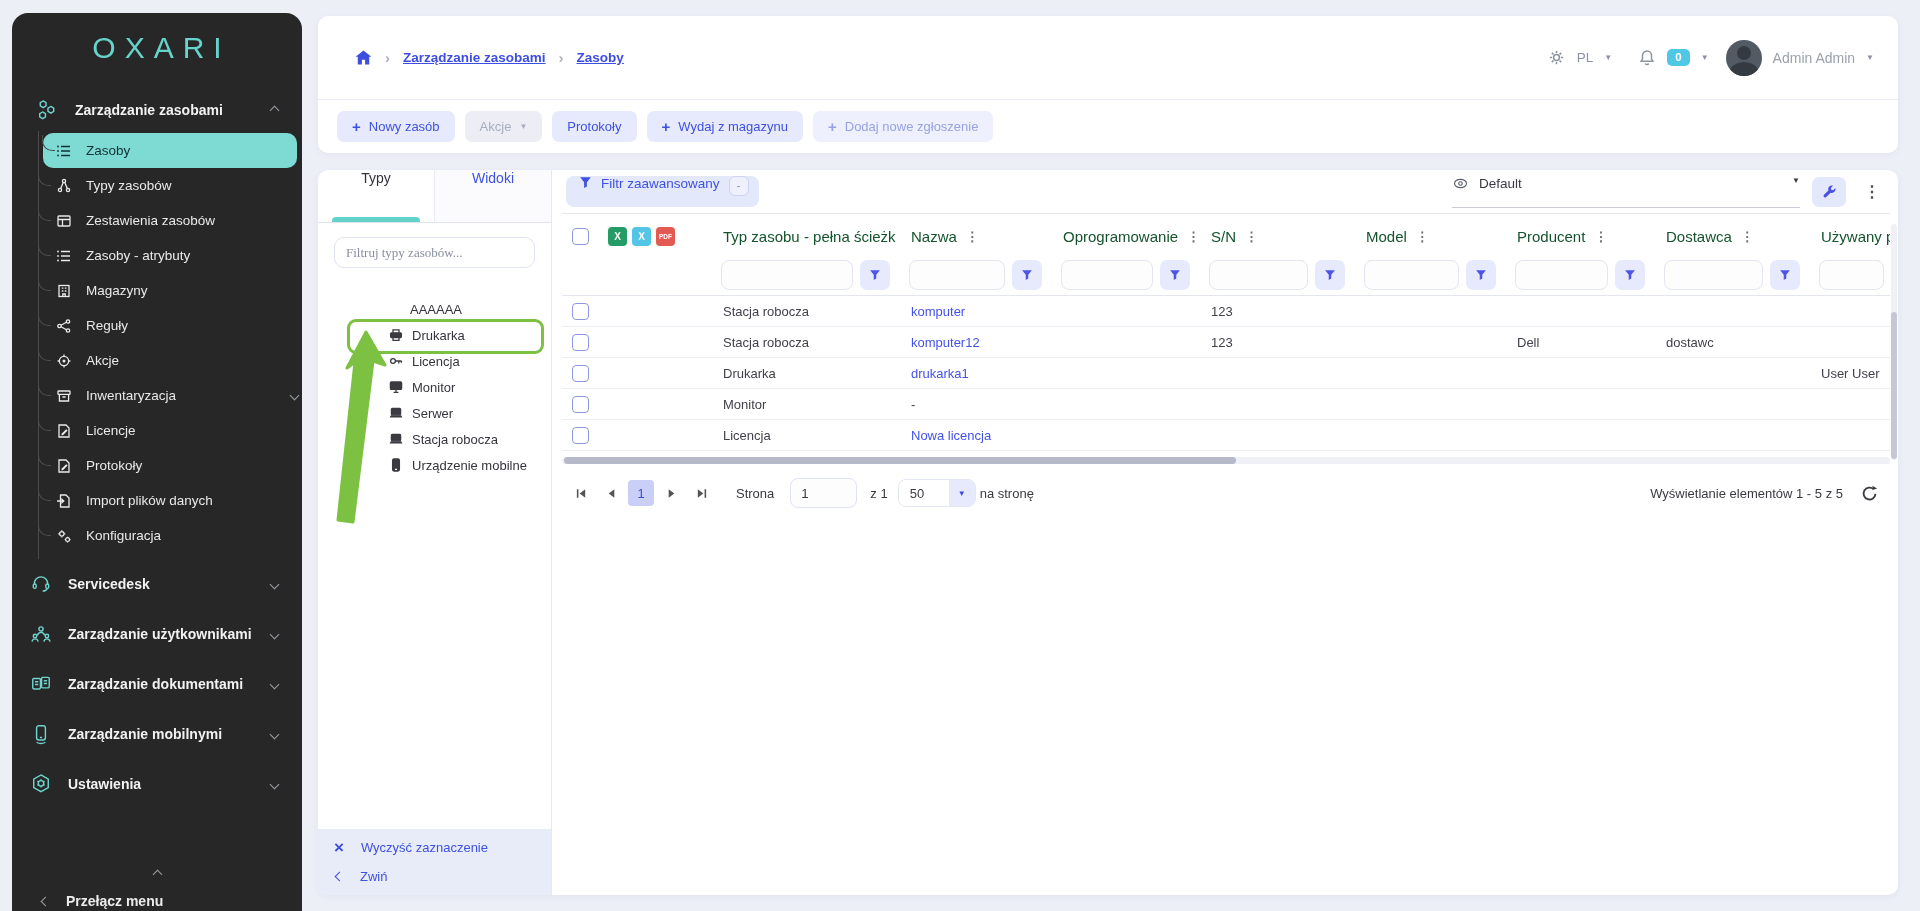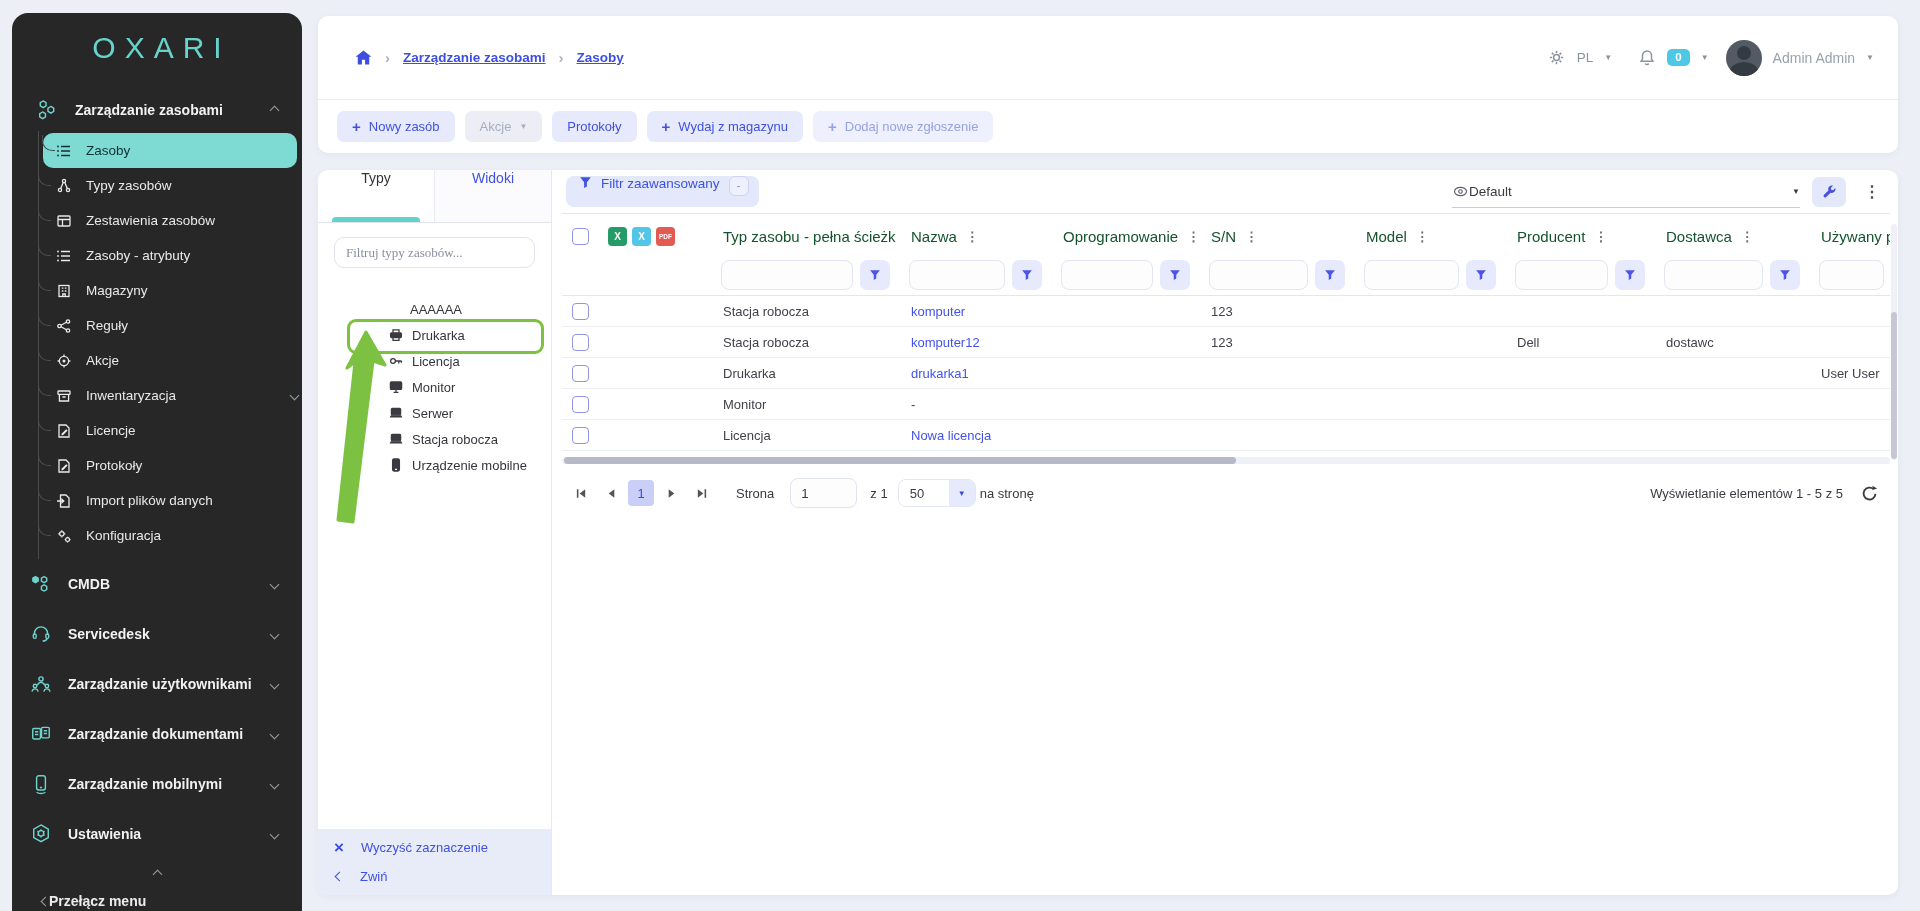--- a/index.html
+++ b/index.html
@@ -19,21 +19,21 @@
 .subnav{margin-left:26px;border-left:1px solid #4b4b4b;padding:2px 0 6px}
 .subitem{position:relative;height:35px;display:flex;align-items:center;gap:14px;padding-left:17px;font-size:13.5px;color:#e9e9e9;cursor:pointer}
 .subitem::before{content:'';position:absolute;left:-1px;top:2px;width:12px;height:15px;border-left:1px solid #4b4b4b;border-bottom:1px solid #4b4b4b;border-bottom-left-radius:10px}
 .subitem .si{color:#eaeaea;flex:none;width:16px}
 .subitem.active{background:#7edbd4;border-radius:10px;margin:0 5px 0 4px;padding-left:13px;color:#123136}
 .subitem.active .si{color:#123136}
 .section{display:flex;align-items:center;gap:16px;height:50px;padding:0 20px 0 18px;cursor:pointer}
 .section .si{color:#6ed4cd;flex:none;width:22px}
 .grp .si{color:#6ed4cd;flex:none;width:24px}
 .scrollup{position:absolute;top:858px;left:0;right:0;display:flex;justify-content:center}
-.toggle{position:absolute;top:880px;left:0;right:0;display:flex;align-items:center;padding-left:30px;font-weight:700;font-size:14px}
+.toggle{position:absolute;top:880px;left:0;right:0;display:flex;align-items:center;gap:17px;padding-left:30px;font-weight:700;font-size:14px}
 
 .main{position:absolute;left:318px;top:16px;width:1580px}
 .hcard{height:137px;background:#fff;border-radius:10px;box-shadow:0 2px 6px rgba(60,70,130,.06)}
 .bc-row{display:flex;align-items:center;height:83px;padding:0 24px 0 37px;gap:10px}
 .bc-sep{color:#b0b4c4;font-size:15px;font-weight:700;padding:0 3px}
 .bc-link{color:#3d4ee0;font-weight:700;font-size:13.5px;text-decoration:underline;cursor:pointer}
 .hr-right{margin-left:auto;display:flex;align-items:center;gap:11px;color:#8b92a0}
 .lang{font-size:13.5px;color:#8b92a0}
 .caret{font-size:8px;color:#8b92a0}
 .badge{background:#4ec8e4;color:#fff;font-size:11.5px;font-weight:700;border-radius:5px;padding:2px 8px;line-height:13px}
@@ -69,21 +69,21 @@
 .tfoot{position:absolute;left:0;right:0;bottom:0;height:66px;background:#e8ebf8;padding:4px 0}
 .tfoot-row{display:flex;align-items:center;gap:17px;height:29px;padding-left:16px;color:#3f51e0;font-size:13px;cursor:pointer}
 .xmark{font-size:17px;font-weight:700;color:#3d4ee0;line-height:1}
 .chev.blue{border-color:#3d4ee0}
 
 .garea{flex:1;min-width:0;padding:0 8px 0 10px;position:relative;overflow:hidden}
 .gtoolbar{display:flex;align-items:center;height:44px;border-bottom:1px solid #e4e6f0;padding:0 4px}
 .adv-btn{display:flex;gap:9px;height:31px;padding:0 10px 0 13px;border-radius:8px;background:#e4e8fb;color:#3f51e0;font-size:13.5px;font-weight:500;border:none;cursor:pointer;font-family:inherit}
 .adv-badge{width:20px;height:20px;border:1px solid #ccd3f3;background:#eef1fc;border-radius:6px;color:#8f9bd9;display:flex;align-items:center;justify-content:center;font-size:12px}
 .gt-right{margin-left:auto;display:flex;align-items:center;gap:12px}
-.view-sel{display:flex;align-items:center;width:348px;height:32px;border-bottom:1px solid #c9cbd8;cursor:pointer;color:#3a3a42;font-size:13.5px}
+.view-sel{display:flex;align-items:flex-start;gap:10px;width:348px;height:32px;border-bottom:1px solid #c9cbd8;cursor:pointer;color:#3a3a42;font-size:13.5px}
 .view-sel .caret{margin-left:auto;color:#3a3a42}
 .wrench-btn{width:34px;height:30px;border-radius:7px;background:#e4e8fb;border:none;display:flex;align-items:center;justify-content:center;cursor:pointer}
 .kebab{font-size:16px;color:#4a4a52;font-weight:700;cursor:pointer;padding:0 6px;letter-spacing:0}
 
 .trow{display:grid;grid-template-columns:46px 100px 188px 152px 148px 155px 151px 149px 155px minmax(0,1fr);align-items:center;overflow:hidden}
 .thead{height:40px;padding-top:4px}
 .tfilterrow{height:42px;border-bottom:1px solid #e3e5ef}
 .tdata{height:31px;border-bottom:1px solid #ededf4;font-size:13px;color:#41414b}
 .cb{width:17px;height:17px;border:1.5px solid #8f97e0;border-radius:4px;background:#fff;margin-left:10px;cursor:pointer}
 .expwrap{display:flex;gap:5px;align-items:center}
@@ -251,30 +251,20 @@
             <circle cx="5.8" cy="5.8" r="2.2"></circle>
             <path d="M5.8 2.2v1.2M5.8 8.2v1.2M2.2 5.8h1.2M8.2 5.8h1.2"></path>
             <circle cx="11.6" cy="11.6" r="1.9"></circle>
             <path d="M11.6 8.7v1M11.6 13.5v1M8.7 11.6h1M13.5 11.6h1"></path>
           </svg>
         </span>
       <span>Konfiguracja</span>
     </div>
   </nav>
 
-  <div class="section">
-    <span class="si">
-        <svg width="22" height="22" viewBox="0 0 20 20" fill="none" stroke="currentColor" stroke-width="1.3">
-          <path d="M5 3.2l2.4 1.4v2.8L5 8.8 2.6 7.4V4.6z" fill="currentColor"></path>
-          <path d="M12.8 3.2l2.4 1.4v2.8l-2.4 1.4-2.4-1.4V4.6zM12.8 10.8l2.4 1.4V15l-2.4 1.4-2.4-1.4v-2.8z"></path>
-        </svg>
-      </span>
-    <span class="sec-lbl">CMDB</span>
-    <span class="chev d mlauto"></span>
-  </div>
   <div class="section">
     <span class="si">
         <svg width="22" height="22" viewBox="0 0 20 20" fill="none" stroke="currentColor" stroke-width="1.3">
           <path d="M4 11V9.5a6 6 0 0 1 12 0V11"></path>
           <rect x="3" y="10" width="2.6" height="4" rx="1.2"></rect>
           <rect x="14.4" y="10" width="2.6" height="4" rx="1.2"></rect>
           <path d="M15.7 14c-.5 1.5-2.2 2.4-4.2 2.4"></path>
         </svg>
       </span>
     <span class="sec-lbl">Servicedesk</span>

